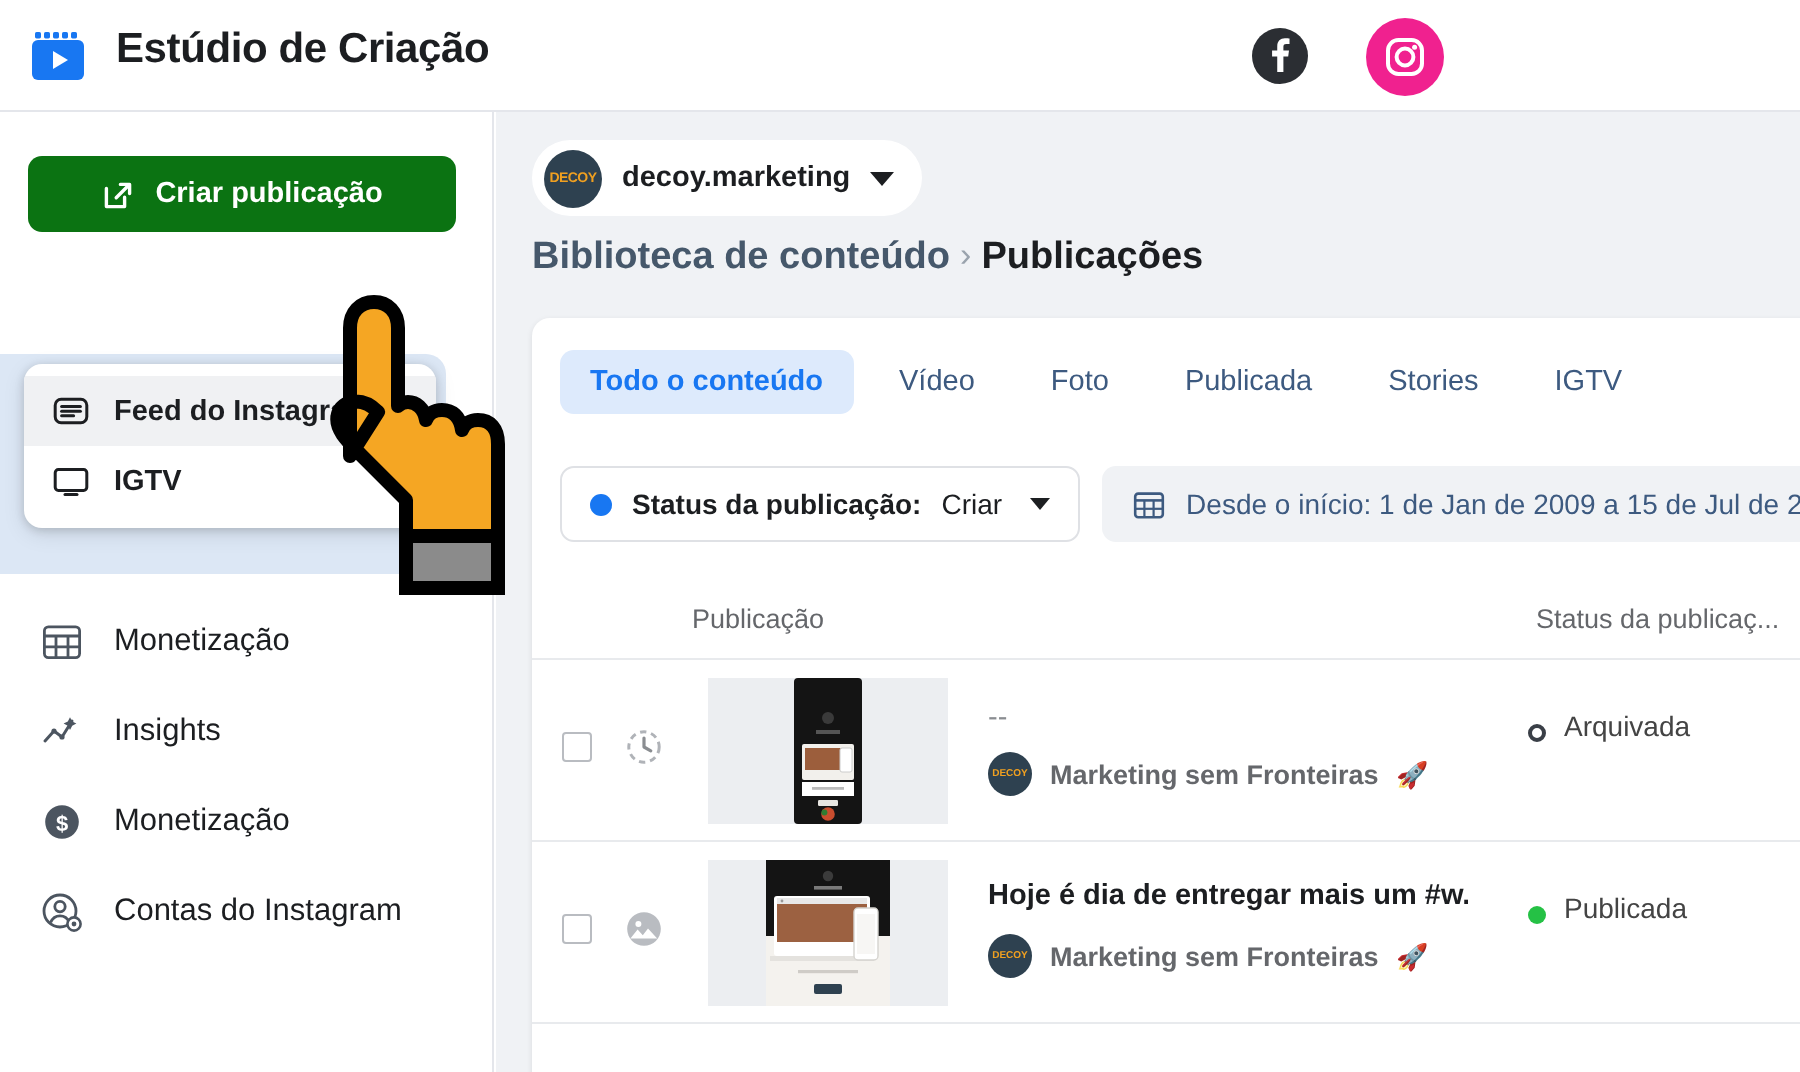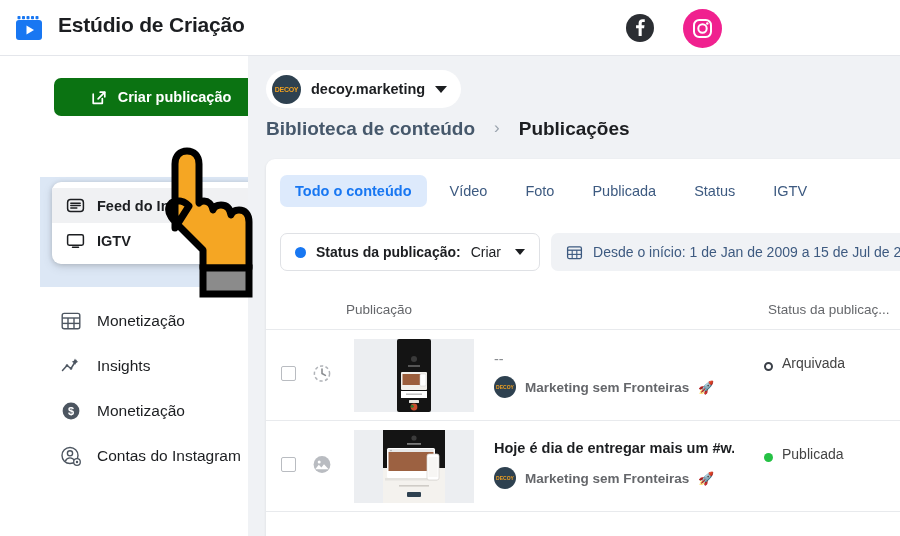--- a/index.html
+++ b/index.html
@@ -26,21 +26,21 @@
   .topbar-right {
     position: absolute; left: 625px; top: 0; height: 56px;
     display: flex; align-items: center; gap: 28px;
   }
   .fb-icon { width: 30px; height: 30px; display: block; }
   .ig-icon { width: 39px; height: 39px; display: block; }
 
   
   .sidebar {
     position: absolute; top: 56px; left: 0; width: 247px; height: 480px;
-    background: #ffffff; border-right: 1px solid #e4e6eb; margin-left: 40px;
+    background: #ffffff; border-right: 1px solid #e4e6eb;
   }
   .create-btn {
     position: absolute; top: 22px; left: 14px;
     width: 214px; height: 38px; border-radius: 7px;
     background: #0b7312; border: none; cursor: pointer;
     display: flex; align-items: center; justify-content: center; gap: 10px;
     color: #ffffff; font-size: 14.5px; font-weight: bold;
     font-family: "Liberation Sans", sans-serif;
   }
   .create-btn svg { width: 17px; height: 17px; display: block; }
@@ -92,21 +92,21 @@
   }
   .avatar-text {
     font-size: 7px; font-weight: bold; color: #f0a020; letter-spacing: -0.3px;
   }
   .account-name { font-size: 14.5px; font-weight: bold; color: #1c1e21; }
   .caret { width: 0; height: 0; border-left: 6px solid transparent;
            border-right: 6px solid transparent; border-top: 7px solid #1c1e21; }
 
   .breadcrumb {
     position: absolute; top: 62px; left: 18px;
-    display: flex; align-items: flex-start; gap: 19px;
+    display: flex; align-items: flex-start; gap: 5px;
     font-size: 19px; font-weight: bold;
   }
   .bc-parent { color: #46586b; cursor: pointer; }
   .bc-sep { color: #9aa3ad; font-size: 17px; font-weight: normal; }
   .bc-current { color: #1c1e21; }
 
   .card {
     position: absolute; top: 103px; left: 18px; width: 900px;
     background: #ffffff; border-radius: 9px 0 0 0;
     box-shadow: 0 1px 3px rgba(0,0,0,0.09);
@@ -353,21 +353,21 @@
       <span class="bc-current">Publicações</span>
     </div>
 
     <div class="card">
 
       <div class="tabs">
         <div class="tab active">Todo o conteúdo</div>
         <div class="tab">Vídeo</div>
         <div class="tab">Foto</div>
         <div class="tab">Publicada</div>
-        <div class="tab">Status</div>
+        <div class="tab">Stories</div>
         <div class="tab">IGTV</div>
       </div>
 
       <div class="filters">
         <div class="chip">
           <span class="blue-dot"></span>
           <span class="chip-strong">Status da publicação:</span>
           <span>Criar</span>
           <span class="chip-caret"></span>
         </div>

